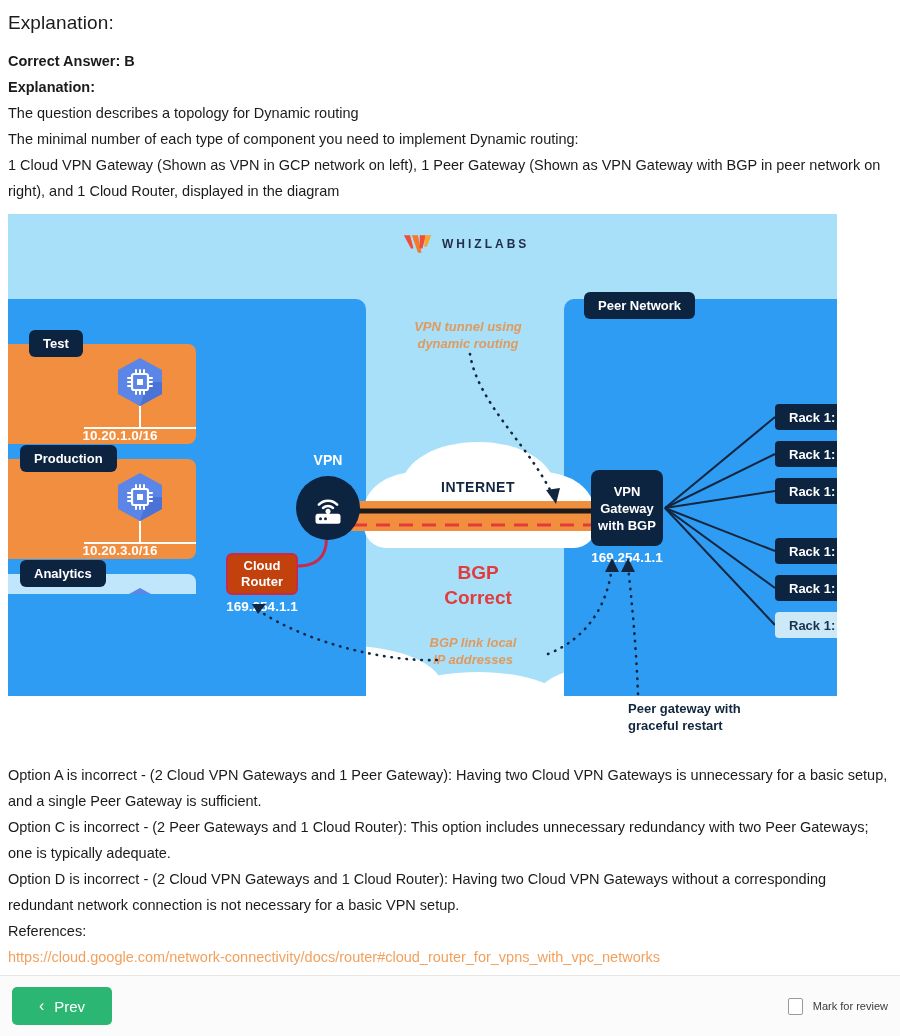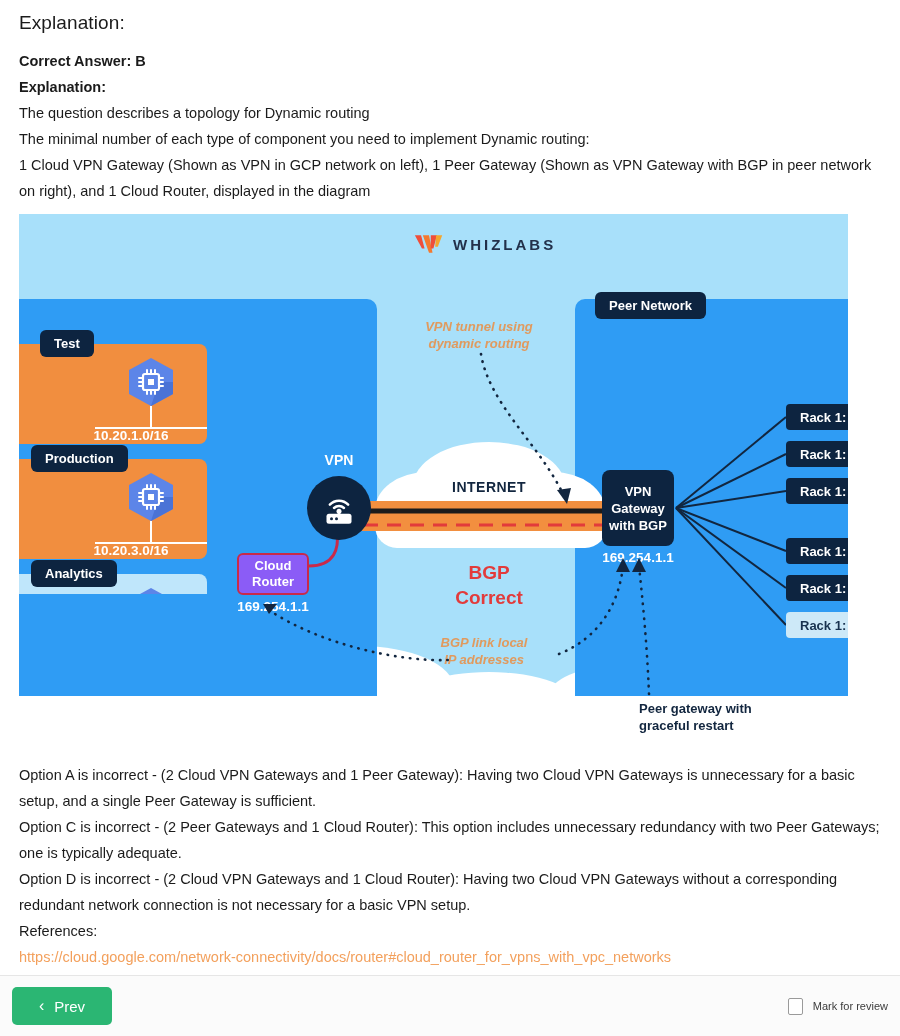--- a/index.html
+++ b/index.html
@@ -8,21 +8,21 @@
     width:900px; height:1036px;
     background:#ffffff;
     font-family:"Liberation Sans", sans-serif;
     color:#1b1b1b;
     overflow:hidden;
     position:relative;
   }
   .page { position:absolute; inset:0; background:#fff; }
 
   
-  .content { padding:0 19px; }
+  .content { padding:0 8px; }
   .expl-title {
     font-size:19px; font-weight:400; color:#1b1b1b;
     padding:12px 0 6px 0; letter-spacing:.1px;
   }
   .para { font-size:14.5px; line-height:26px; color:#1b1b1b; margin:0; }
   .para.bold { font-weight:700; }
   .para b { font-weight:400; }
   .spacer-8 { height:8px; }
   .link { color:#f3a05c; font-size:14.5px; line-height:26px; text-decoration:none; word-break:break-all; }
 
@@ -32,21 +32,21 @@
     margin:10px 0 8px 0;
     width:829px; height:540px;
     overflow:hidden;
     background:#ffffff;
   }
   .diag-inner { position:absolute; left:0; top:0; width:1000px; height:540px; }
   .sky { position:absolute; left:0; top:0; width:1000px; height:482px; background:#a8e0fa; }
 
   .logo-wrap { position:absolute; left:395px; top:20px; display:flex; align-items:center; gap:9px; }
   .logo-mark { width:30px; height:20px; }
-  .logo-text { font-size:15px; font-weight:600; letter-spacing:3px; color:#22304a; }
+  .logo-text { font-size:12px; font-weight:600; letter-spacing:3px; color:#22304a; }
 
   .netbox { position:absolute; border-radius:10px; background:#2f9cf4; }
   .gcp-net  { left:0px;   top:85px; width:358px; height:397px; border-radius:0 10px 10px 0; }
   .peer-net { left:556px; top:85px; width:444px; height:397px; border-radius:10px; }
 
   .tag {
     position:absolute; background:#0d2440; color:#fff;
     border-radius:6px; font-size:13px; font-weight:700;
     display:flex; align-items:center; justify-content:center;
     padding:0 14px; height:27px; z-index:6; white-space:nowrap;
@@ -73,21 +73,21 @@
   }
   .cidr.dark { color:#3f97d8; }
   .newmark {
     position:absolute; left:12px; top:40px;
     font-family:"Liberation Serif", serif; font-style:italic; font-weight:700;
     font-size:22px; color:#e8244a; transform:rotate(-8deg);
   }
 
   .cloudrouter {
     position:absolute; left:218px; top:339px; width:72px; height:42px;
-    background:#8b5cf6; border:2px solid #c92a4a; border-radius:6px;
+    background:#c2410c; border:2px solid #c92a4a; border-radius:6px;
     color:#fff; font-size:13px; font-weight:700; line-height:16px;
     display:flex; align-items:center; justify-content:center; text-align:center; z-index:7;
   }
   .cr-ip {
     position:absolute; left:198px; top:385px; width:112px; text-align:center;
     font-size:13.5px; font-weight:700; color:#ffffff; z-index:7;
   }
 
   .vpn-label { position:absolute; left:284px; top:238px; width:72px; text-align:center;
     font-size:14px; font-weight:700; color:#ffffff; z-index:8; }

